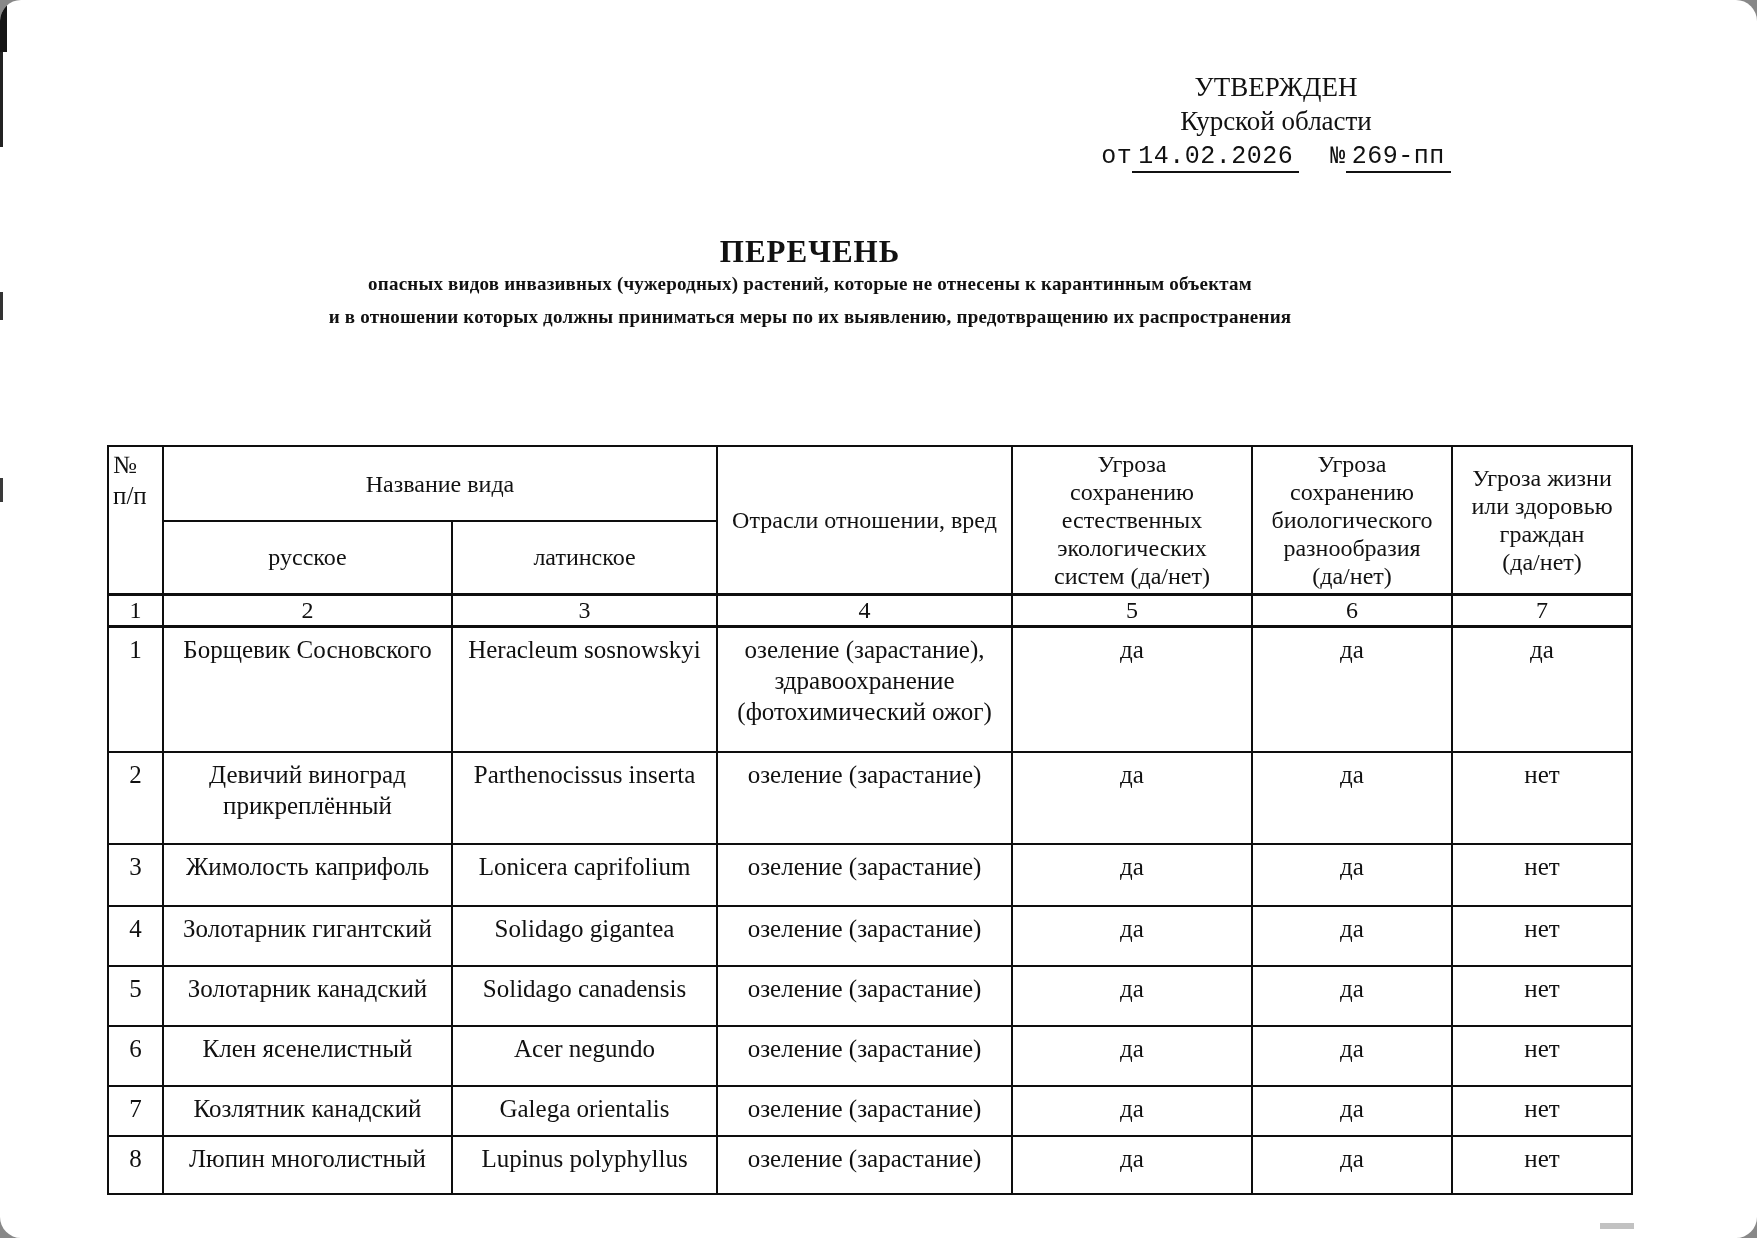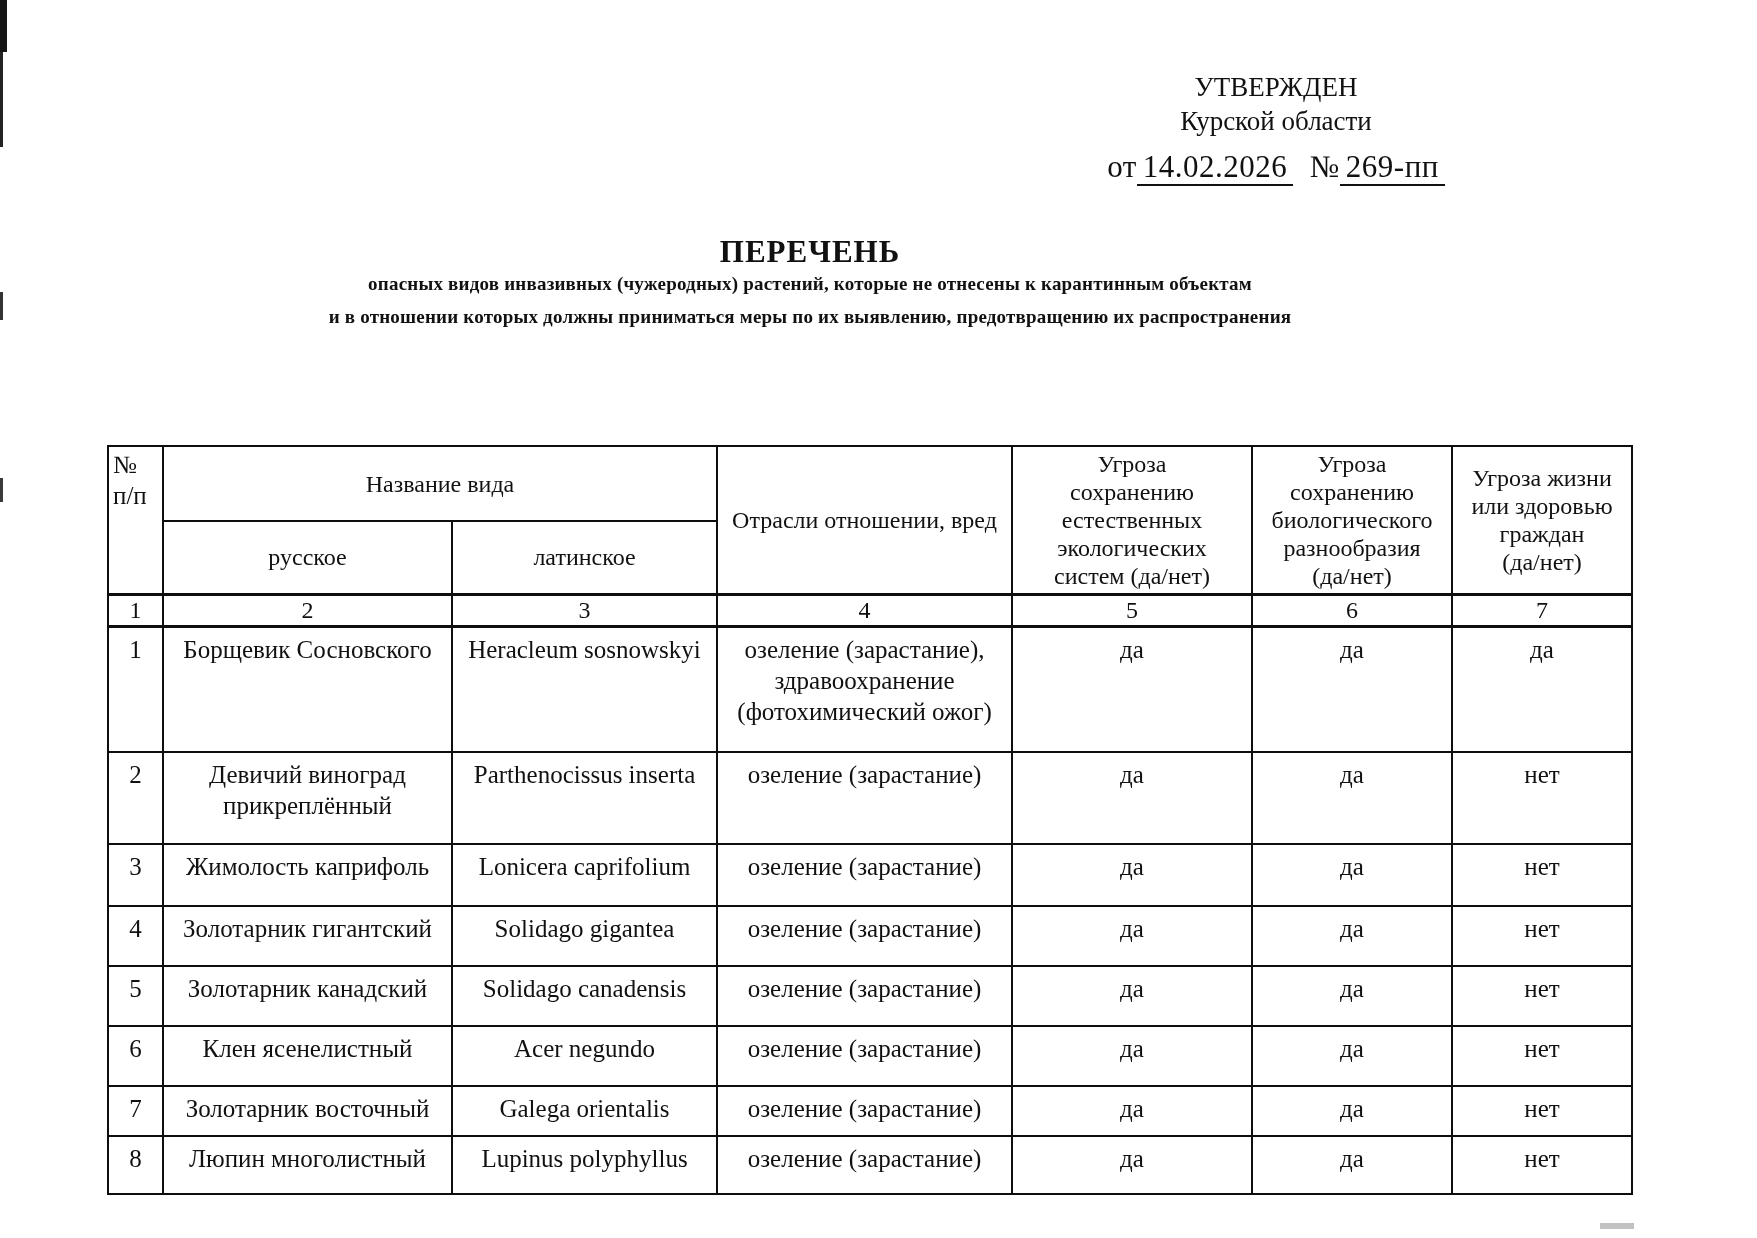--- a/index.html
+++ b/index.html
@@ -4,20 +4,21 @@
 <style>
   html, body { margin: 0; padding: 0; background: #888; }
   .page {
     position: relative;
     width: 1757px;
     height: 1238px;
     background: #ffffff;
     font-family: "Liberation Serif", serif;
     color: #111;
     overflow: hidden;
+    border-radius: 21px;
   }
 
   
   .artifact { position: absolute; background: #151515; }
   .artifact.corner { left: 0; top: 0; width: 7px; height: 52px; }
   .artifact.edge1  { left: 0; top: 52px; width: 3px; height: 95px; background:#222; }
   .artifact.edge2  { left: 0; top: 292px; width: 3px; height: 28px; background:#333; }
   .artifact.edge3  { left: 0; top: 478px; width: 3px; height: 24px; background:#3a3a3a; }
   .artifact.br     { left: 1600px; top: 1223px; width: 34px; height: 6px; background:#c2c2c2; }
 
@@ -25,23 +26,23 @@
   .approval {
     position: absolute;
     left: 1080px; top: 70px; width: 392px;
     text-align: center;
     font-size: 27px;
     line-height: 33px;
     white-space: nowrap;
   }
   .approval .docline { margin-top: 1px; }
   .approval .numline {
-    font-family: Liberation Serif, serif;
-    font-size: 31px;
-    margin-top: 12px;
+    font-family: Liberation Mono, monospace;
+    font-size: 25px;
+    margin-top: 2px;
     letter-spacing: 0.5px;
   }
   .u { border-bottom: 2px solid #111; padding: 0 6px; }
 
   
   .title-block {
     position: absolute;
     left: 100px; top: 236px; width: 1420px;
     text-align: center;
     font-weight: bold;
@@ -228,21 +229,21 @@
       <td>6</td>
       <td>Клен ясенелистный</td>
       <td>Acer negundo</td>
       <td class="pre">озеление (зарастание)</td>
       <td>да</td>
       <td>да</td>
       <td>нет</td>
     </tr>
     <tr class="data r7">
       <td>7</td>
-      <td>Золотарник восточный</td>
+      <td>Козлятник канадский</td>
       <td>Galega orientalis</td>
       <td class="pre">озеление (зарастание)</td>
       <td>да</td>
       <td>да</td>
       <td>нет</td>
     </tr>
     <tr class="data r8">
       <td>8</td>
       <td>Люпин многолистный</td>
       <td>Lupinus polyphyllus</td>

